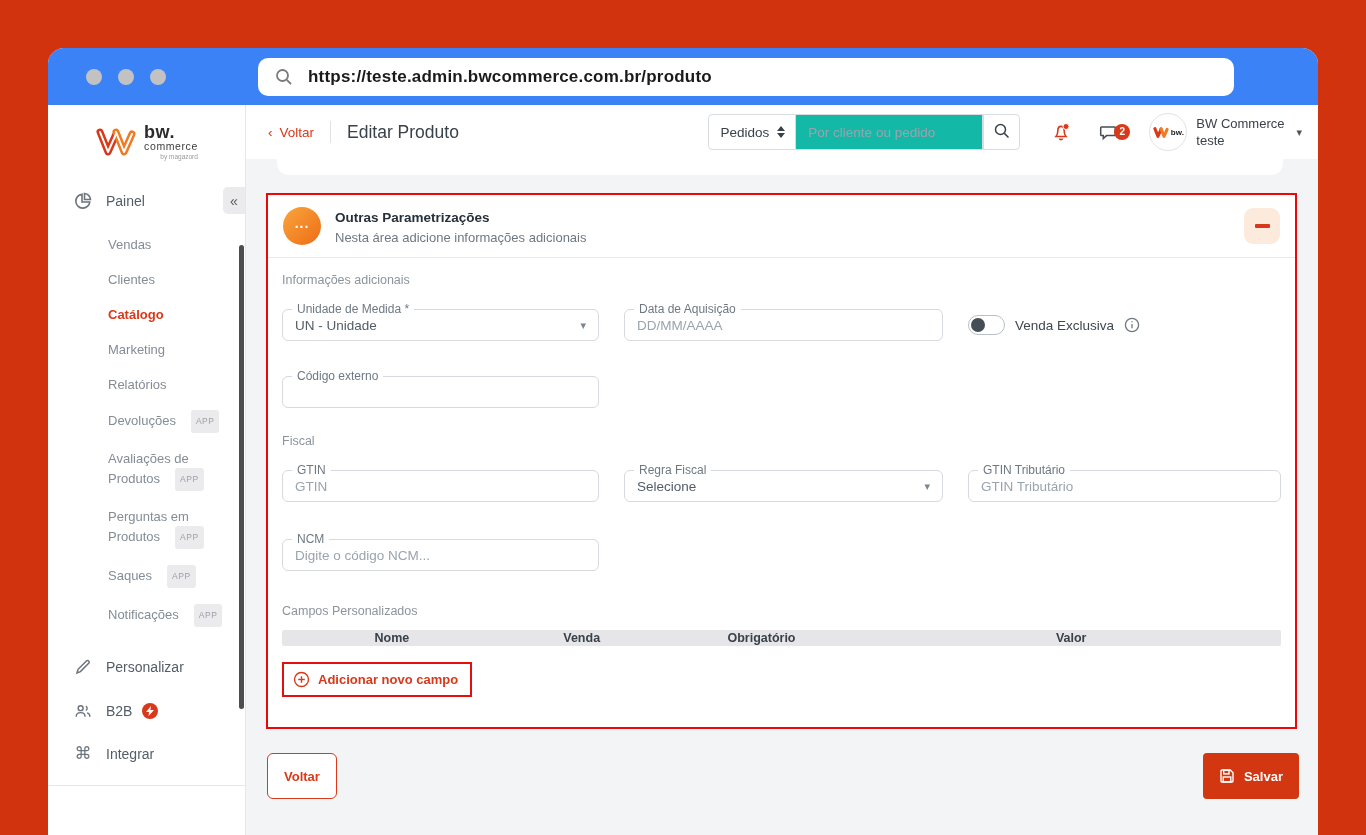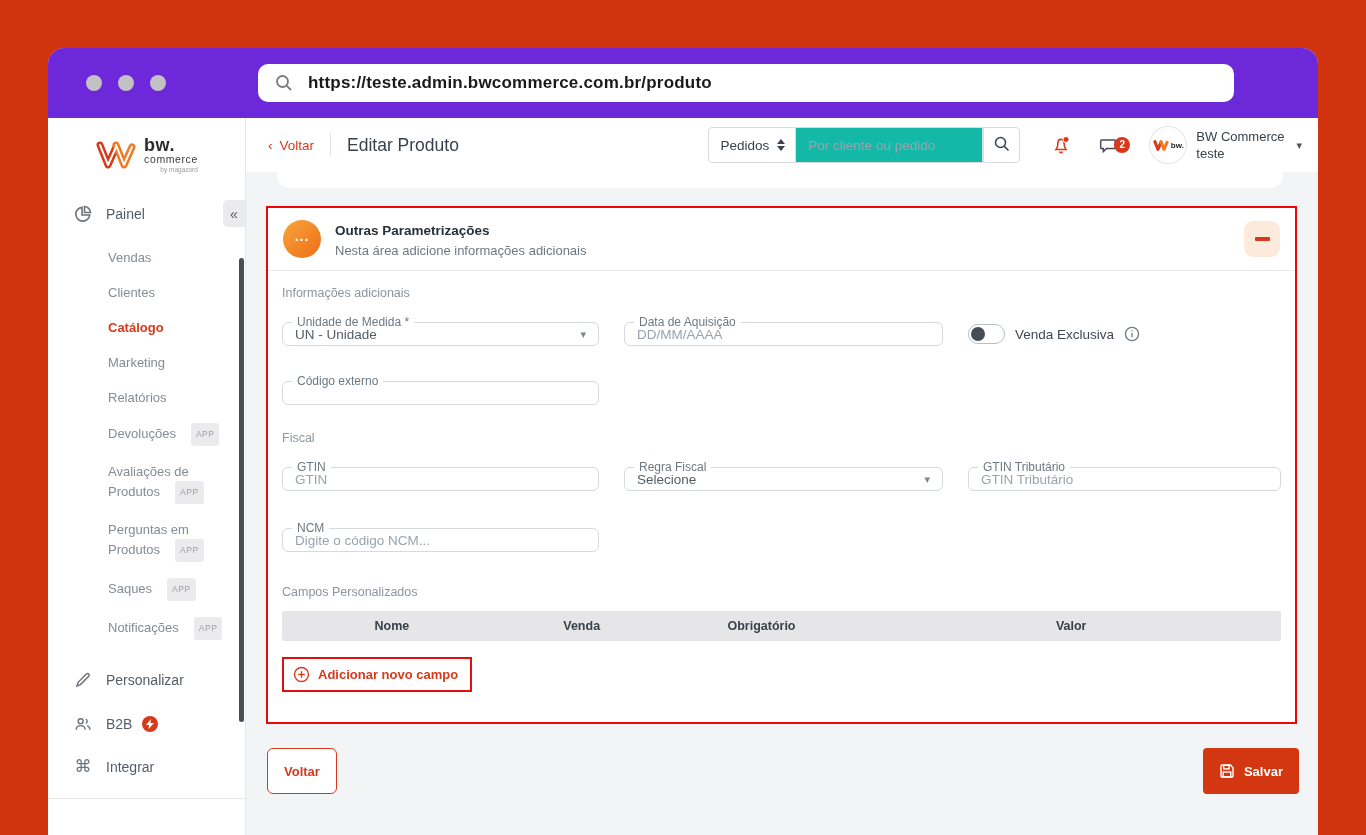--- a/index.html
+++ b/index.html
@@ -8,21 +8,21 @@
     background:#d2330f;
     font-family:"Liberation Sans", sans-serif;
     position:relative;
   }
   .window {
     position:absolute; left:48px; top:48px; width:1270px; height:787px;
     border-radius:16px 16px 0 0; overflow:hidden; background:#f3f4f6;
     display:flex; flex-direction:column;
   }
   
-  .topbar { height:70px; background:#6d28d9; display:flex; align-items:center; flex-shrink:0; }
+  .topbar { height:57px; background:#3b82f6; display:flex; align-items:center; flex-shrink:0; }
   .dots { display:flex; gap:16px; margin-left:38px; }
   .dot { width:16px; height:16px; border-radius:50%; background:#c2c2c4; }
   .urlbar {
     margin-left:92px; width:976px; height:38px; background:#fff; border-radius:10px;
     display:flex; align-items:center; padding:0 16px;
   }
   .url-ico { display:flex; color:#7a7a7c; }
   .url-text { margin-left:14px; font-size:17px; font-weight:bold; color:#1a1a1a; letter-spacing:0.2px; }
   
   .app { flex:1; display:flex; min-height:0; }
@@ -111,35 +111,35 @@
     margin-left:auto; width:36px; height:36px; border-radius:9px; background:#fcebdd;
     display:flex; align-items:center; justify-content:center; border:none; cursor:pointer;
   }
   .minus-bar { width:15px; height:3.5px; background:#d8391a; border-radius:1px; display:block; }
   .card-divider { height:1px; background:#e9e9eb; }
   .card-body { padding:15px 14px 30px; }
   .sec-label { font-size:12.5px; color:#8c949d; }
   .sl1 { margin-bottom:22px; }
   .frow { display:grid; grid-template-columns:317px 319px 1fr; column-gap:25px; align-items:center; }
   .field {
-    position:relative; height:24px; border:1px solid #d6dade; border-radius:6px; background:#fff;
+    position:relative; height:32px; border:1px solid #d6dade; border-radius:6px; background:#fff;
     display:flex; align-items:center; padding:0 12px;
   }
   .flabel { position:absolute; top:-8px; left:9px; background:#fff; padding:0 5px; font-size:12px; color:#6e7882; white-space:nowrap; }
   .fvalue { font-size:13.5px; color:#525c66; }
   .select-caret { margin-left:auto; color:#7b858f; font-size:11px; }
   input.finput { border:none; outline:none; width:100%; font-family:inherit; font-size:13.5px; color:#525c66; background:transparent; }
   input.finput::placeholder { color:#9aa4ae; }
   .toggle-row { display:flex; align-items:center; gap:10px; }
   .toggle { width:37px; height:20px; border:1px solid #b9bfc6; border-radius:10px; position:relative; background:#fff; cursor:pointer; flex-shrink:0; }
   .knob { position:absolute; left:2px; top:2px; width:14px; height:14px; border-radius:50%; background:#454d56; }
   .toggle-label { font-size:13.5px; color:#3f4750; }
   .info-ico { display:flex; color:#707a84; cursor:pointer; }
   .thead {
-    display:grid; grid-template-columns:22% 16% 20% 42%; background:#e6e6e9; height:30px;
+    display:grid; grid-template-columns:22% 16% 20% 42%; background:#e6e6e9; height:16px;
     align-items:center; border-radius:2px; margin-top:2px;
   }
   .th { text-align:center; font-weight:bold; font-size:12.5px; color:#39414a; }
   .add-wrap {
     display:inline-flex; align-items:center; gap:8px; border:2px solid #e20f0f;
     padding:7px 12px 7px 9px; margin-top:16px; cursor:pointer; background:#fff;
   }
   .add-label { color:#d8391a; font-size:13px; font-weight:bold; }
   
   .footer { display:flex; justify-content:space-between; align-items:flex-start; padding:24px 19px 0 21px; }

